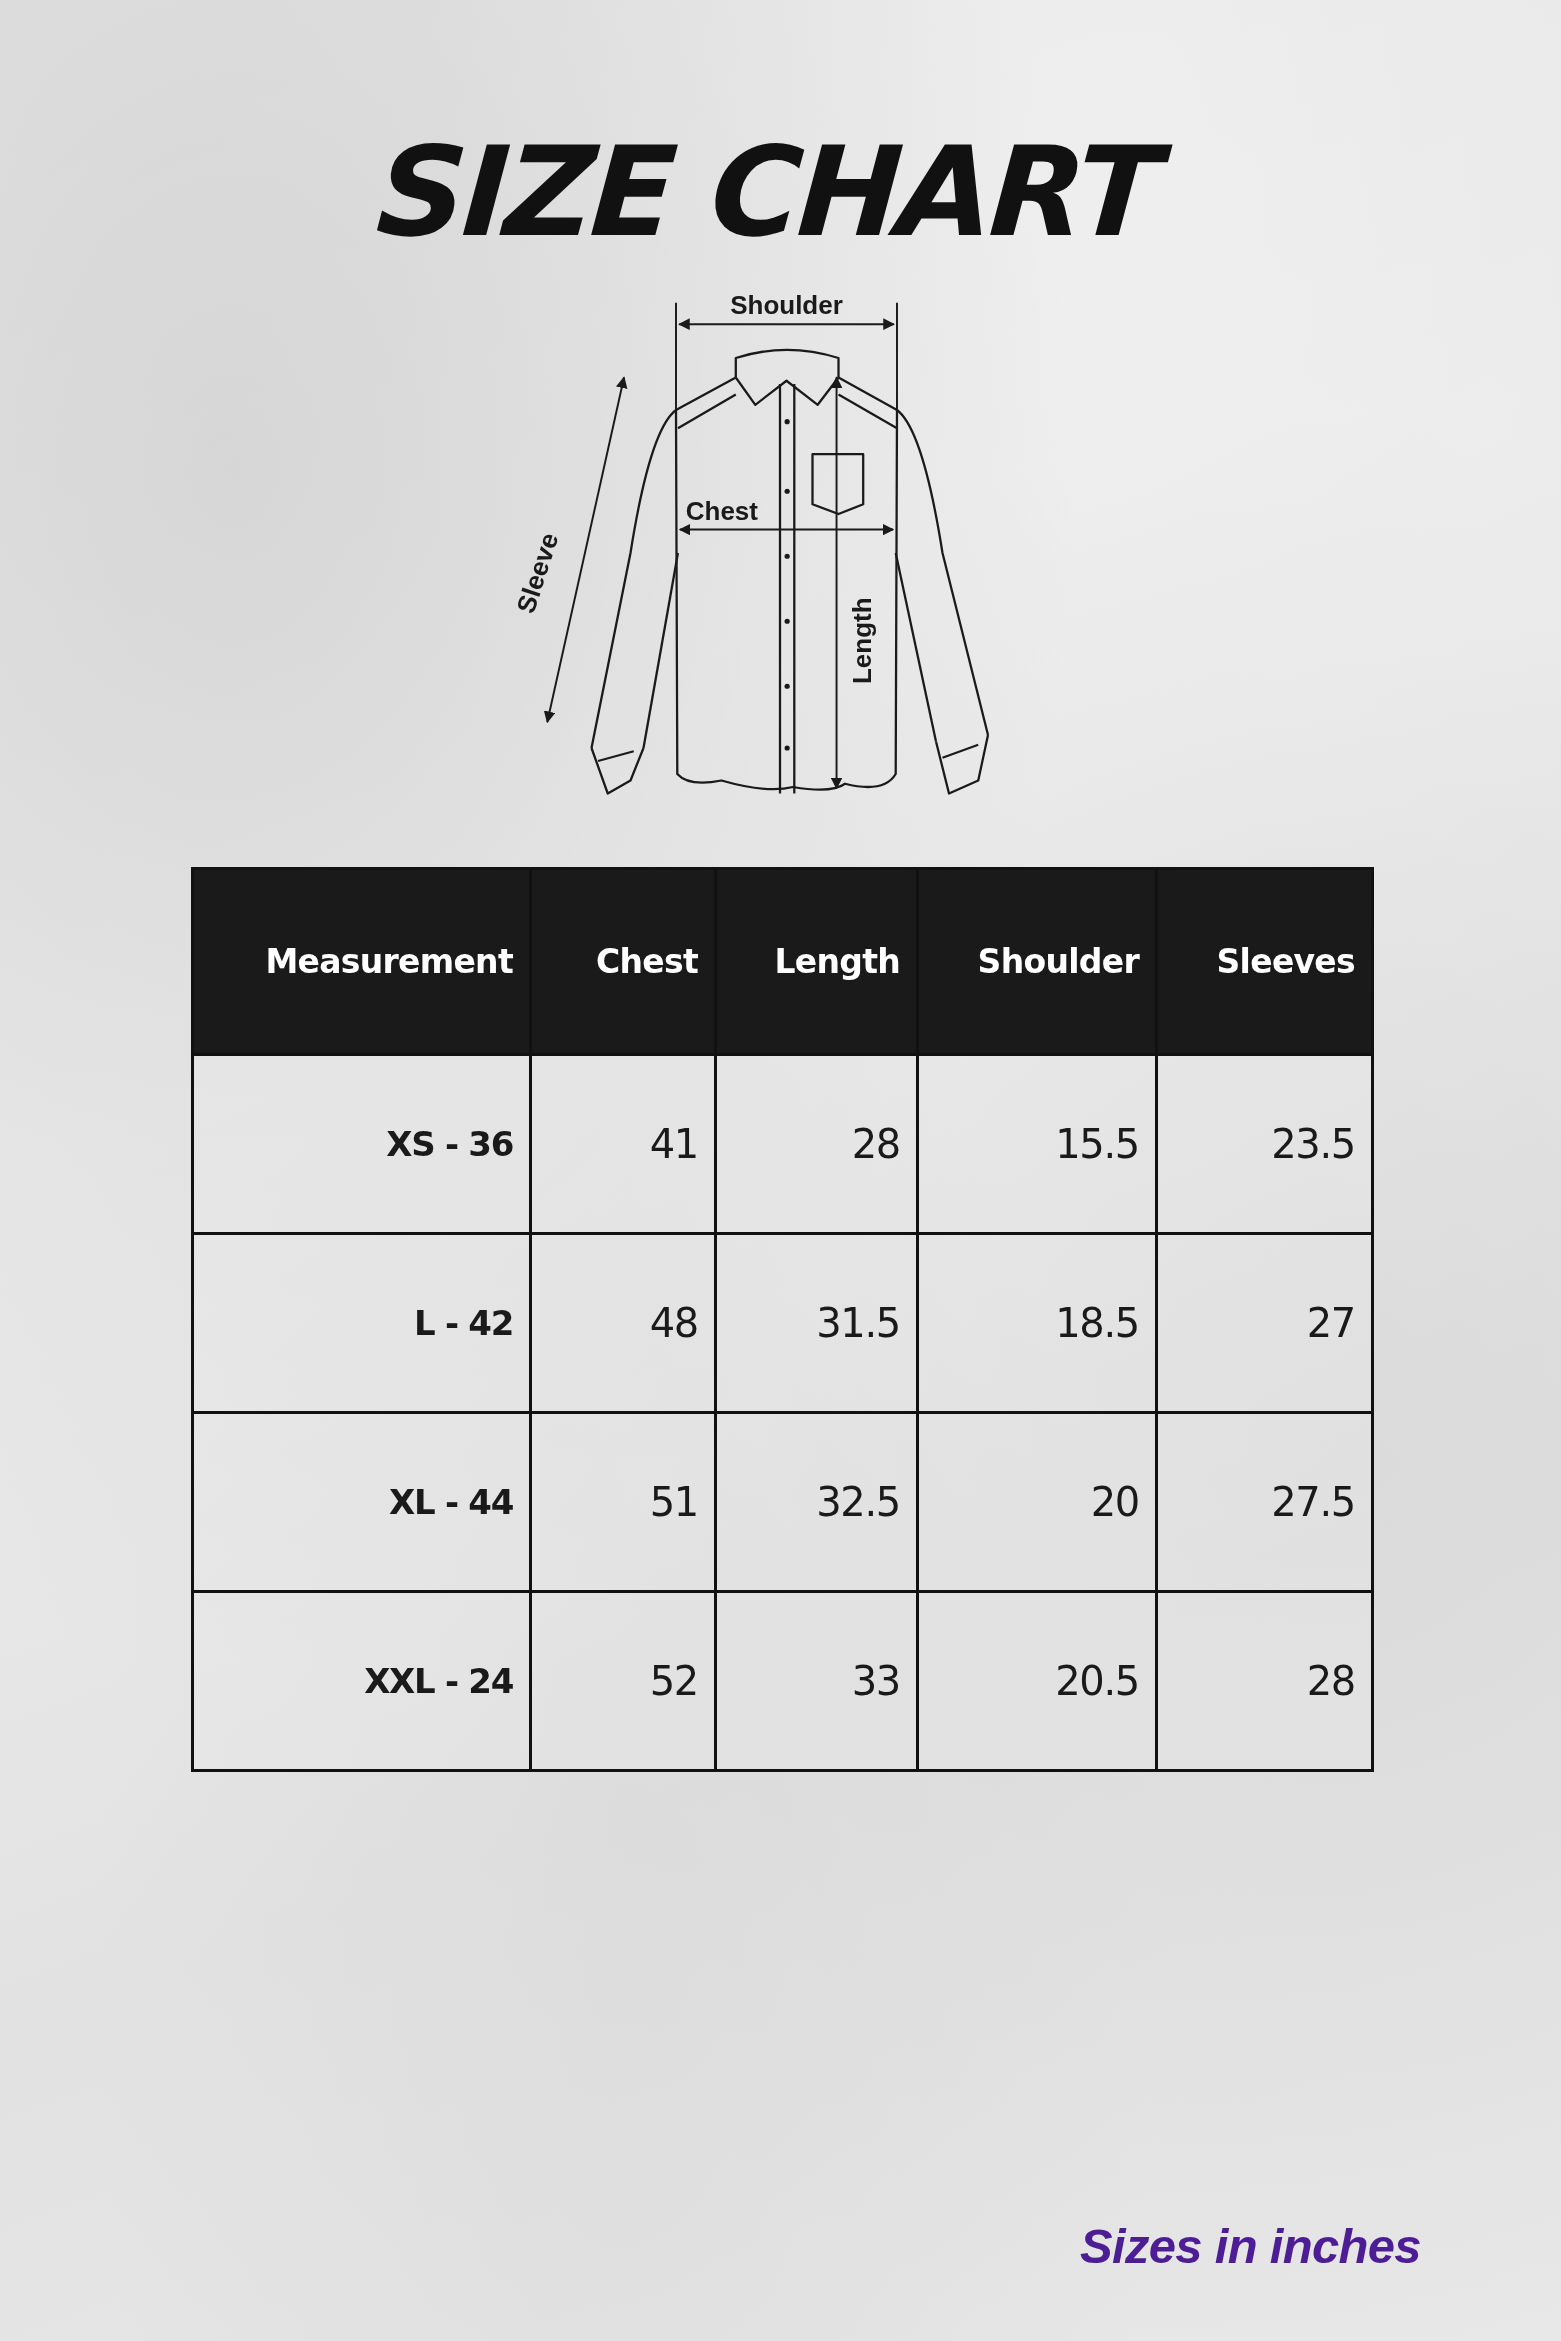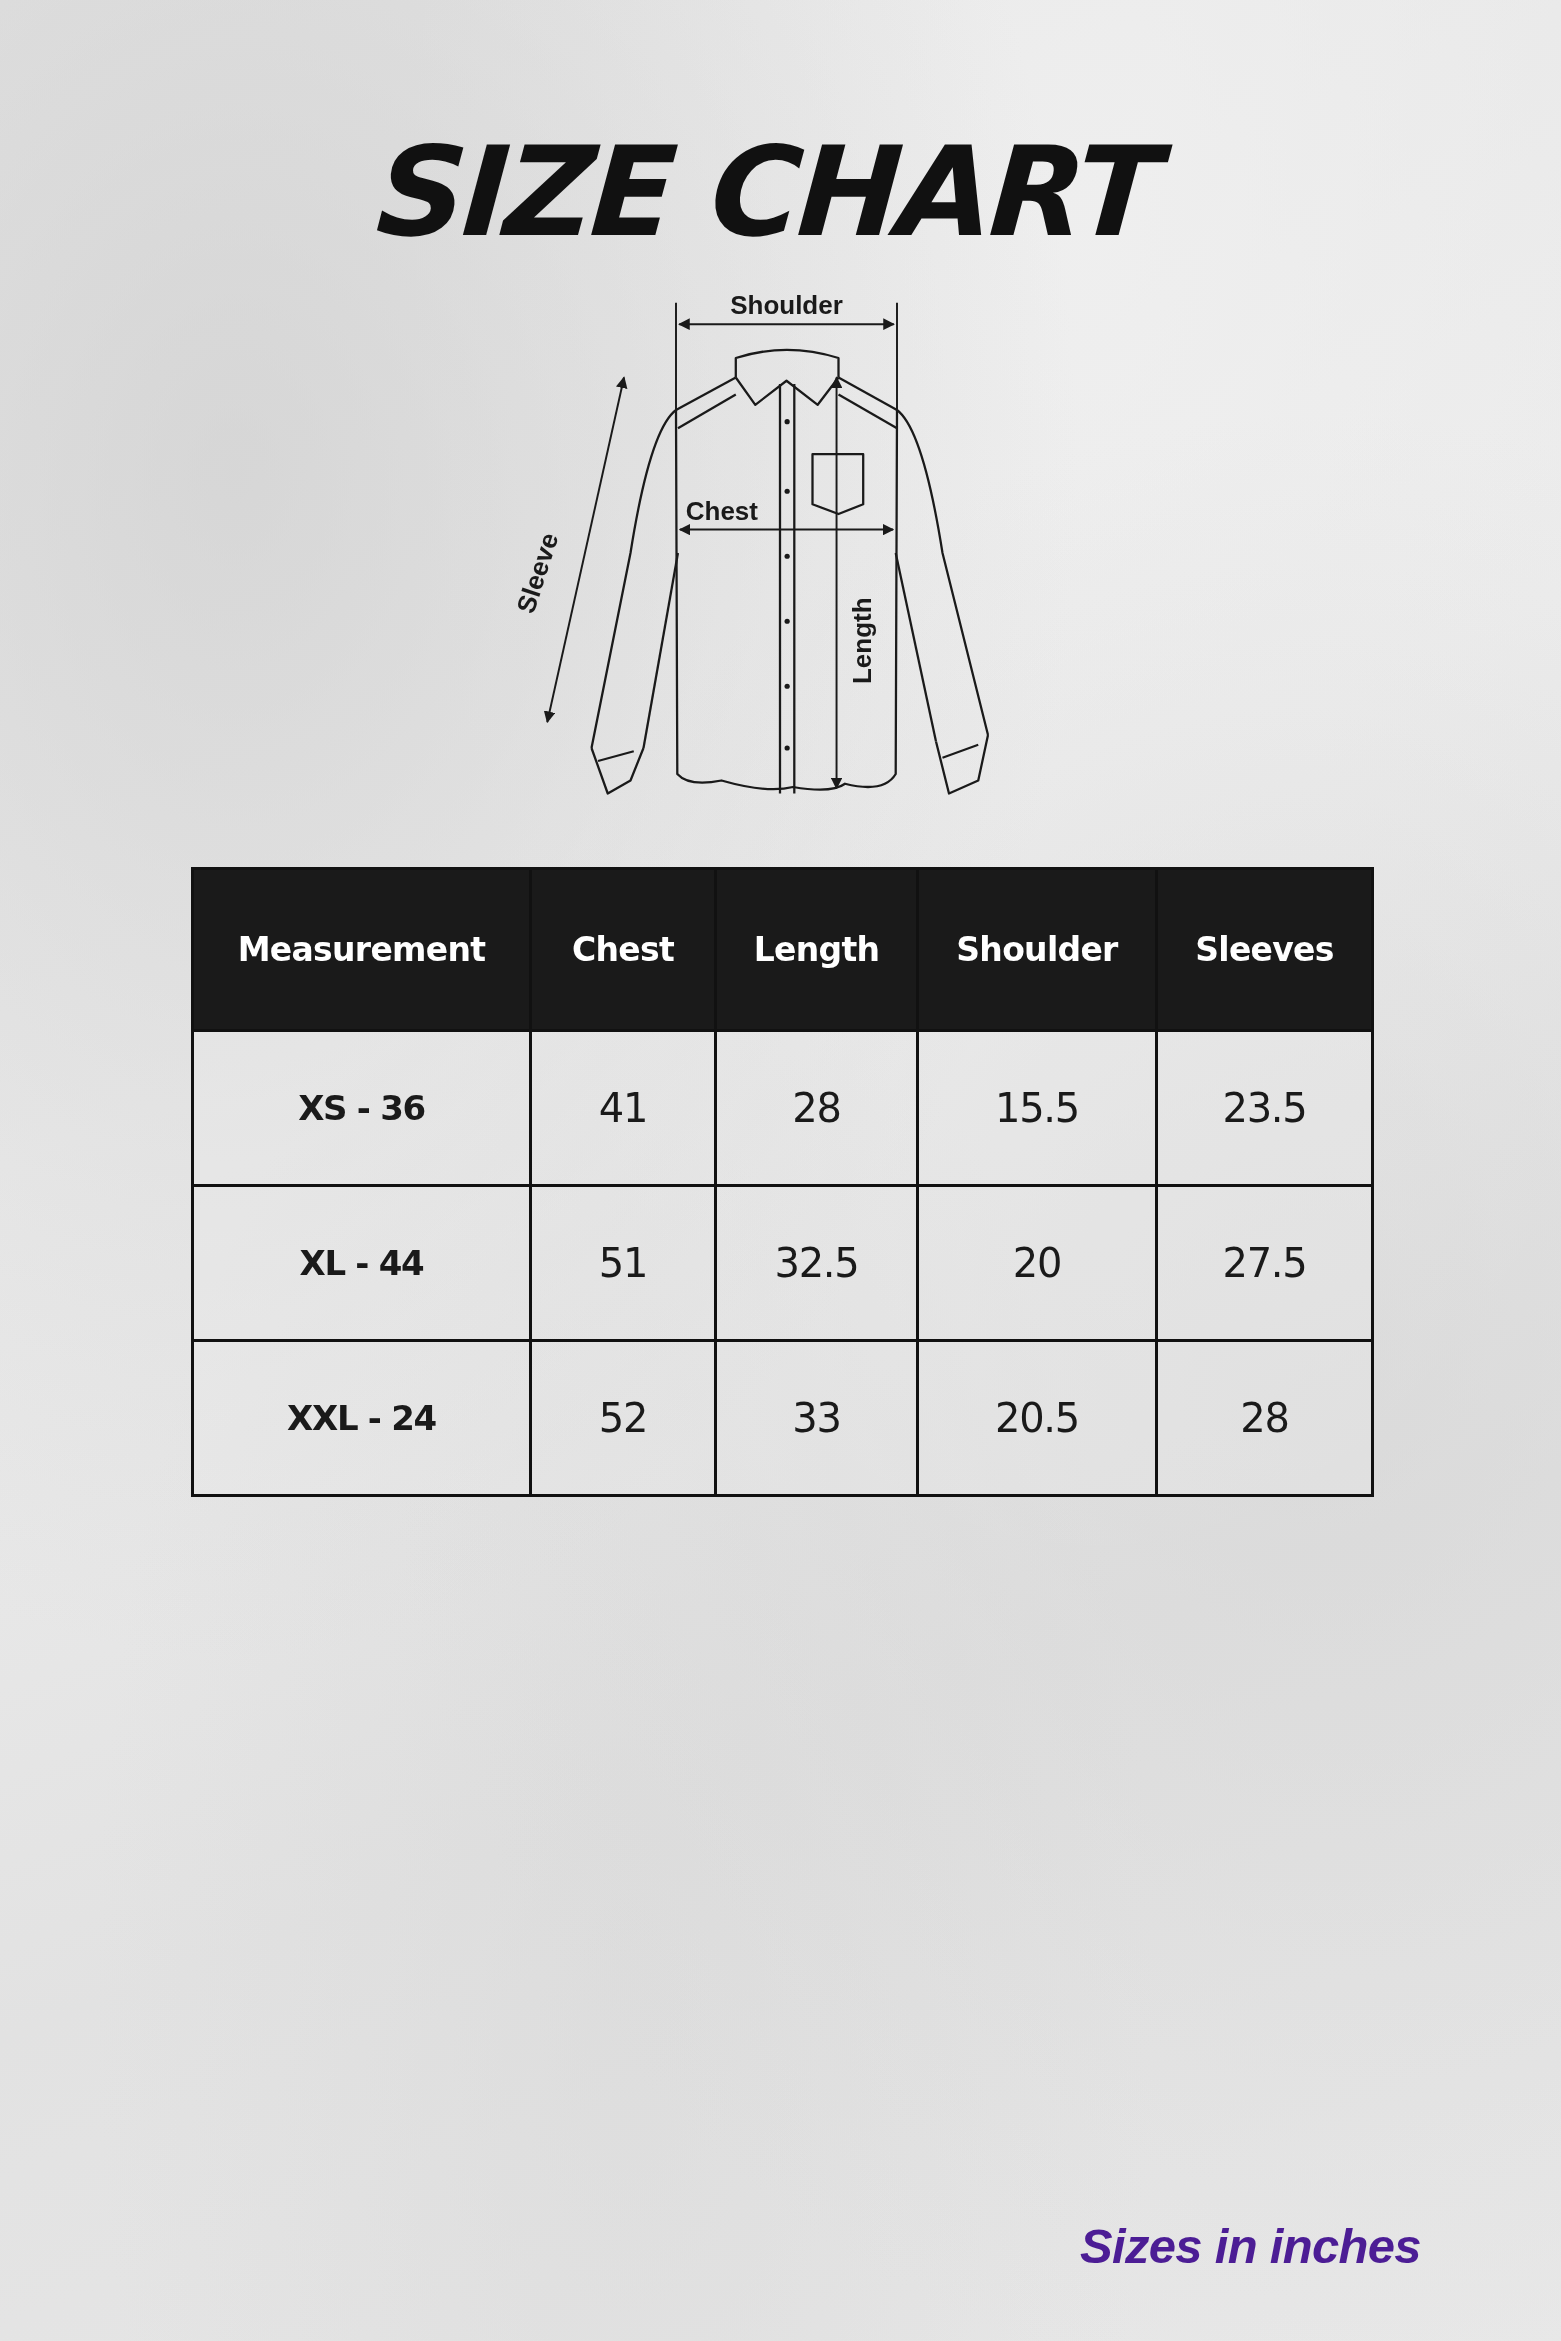--- a/index.html
+++ b/index.html
@@ -23,21 +23,21 @@
   }
   .diagram { position:absolute; left:494px; top:280px; width:572px; height:520px; }
   .diagram svg { width:100%; height:100%; }
   .diagram text { font-family:"Liberation Sans", sans-serif; font-weight:bold; fill:#1a1a1a; }
 
   .size-table {
     position:absolute; left:191px; top:867px; width:1181px;
     border-collapse:collapse; table-layout:fixed;
   }
   .size-table th, .size-table td {
-    border:3.3px solid #111; text-align:center; vertical-align:middle; padding:4px;
+    border:3.3px solid #111; text-align:right; vertical-align:middle; padding:16px;
   }
   .size-table thead th {
     background:#1a1a1a; color:#fff; height:151px;
     font-family:"DejaVu Sans", sans-serif; font-weight:bold; font-size:33px; letter-spacing:-0.7px;
   }
   .size-table tbody td {
     height:144px; font-size:40px; color:#1a1a1a;
     font-family:"DejaVu Sans", sans-serif; letter-spacing:-1.3px;
     background: rgba(235,235,235,0.35);
   }
@@ -133,20 +133,27 @@
   </thead>
   <tbody>
     <tr>
       <td class="size-label">XS - 36</td>
       <td>41</td>
       <td>28</td>
       <td>15.5</td>
       <td>23.5</td>
     </tr>
     <tr>
+      <td class="size-label">L - 42</td>
+      <td>48</td>
+      <td>31.5</td>
+      <td>18.5</td>
+      <td>27</td>
+    </tr>
+    <tr>
       <td class="size-label">XL - 44</td>
       <td>51</td>
       <td>32.5</td>
       <td>20</td>
       <td>27.5</td>
     </tr>
     <tr>
       <td class="size-label">XXL - 24</td>
       <td>52</td>
       <td>33</td>

